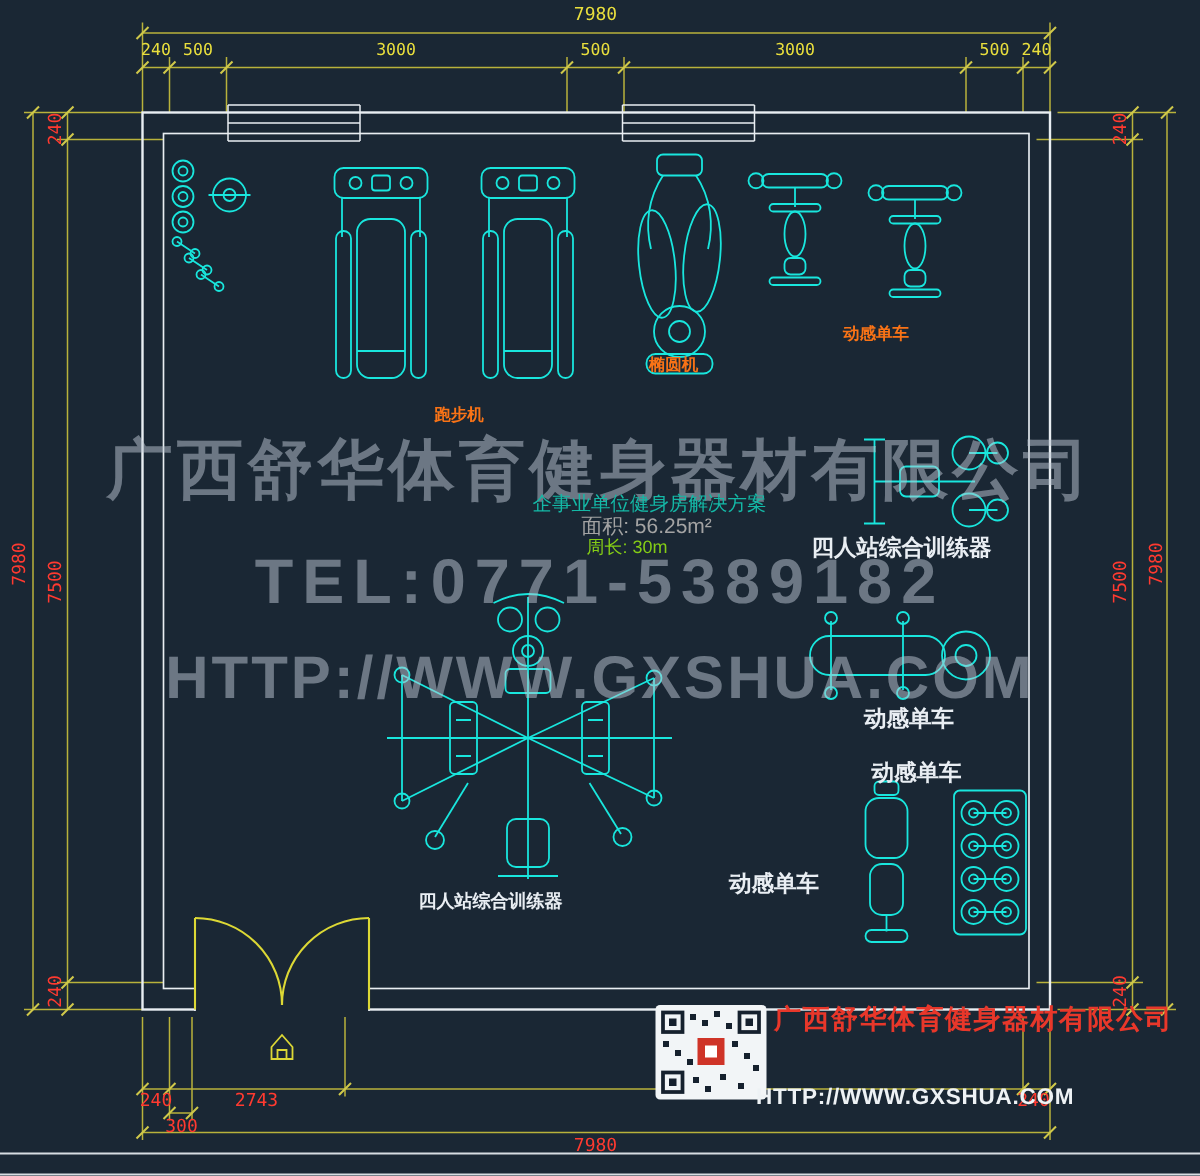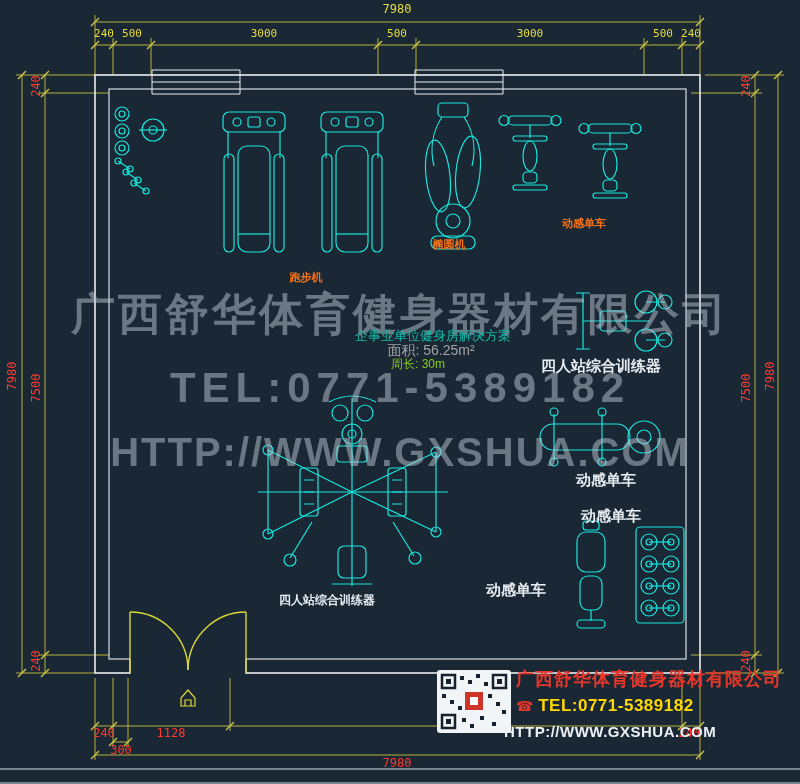--- a/index.html
+++ b/index.html
@@ -268,38 +268,34 @@
   <div class="abs rot dr" style="left:37px;top:388px">7500</div>
   <div class="abs rot dr" style="left:37px;top:86px">240</div>
   <div class="abs rot dr" style="left:37px;top:661px">240</div>
 
   <div class="abs rot dr" style="left:747px;top:86px">240</div>
   <div class="abs rot dr" style="left:747px;top:388px">7500</div>
   <div class="abs rot dr" style="left:771px;top:376px">7980</div>
   <div class="abs rot dr" style="left:747px;top:661px">240</div>
 
   <div class="abs c dr" style="left:104px;top:734px">240</div>
-  <div class="abs c dr" style="left:171px;top:734px">1128</div>
+  <div class="abs c dr" style="left:171px;top:734px">2743</div>
   <div class="abs c dr" style="left:121px;top:751px">300</div>
   <div class="abs c dr" style="left:689px;top:734px">240</div>
   <div class="abs c dr" style="left:397px;top:764px">7980</div>
 
   <div class="abs c ly" style="left:306px;top:277px">跑步机</div>
   <div class="abs c ly" style="left:449px;top:244px">椭圆机</div>
   <div class="abs c ly" style="left:584px;top:223px">动感单车</div>
   <div class="abs c lw" style="left:601px;top:366px">四人站综合训练器</div>
   <div class="abs c lw" style="left:327px;top:601px;font-size:12px">四人站综合训练器</div>
   <div class="abs c lw" style="left:606px;top:480px">动感单车</div>
   <div class="abs c lw" style="left:611px;top:516px">动感单车</div>
   <div class="abs c lw" style="left:516px;top:590px">动感单车</div>
 
   <div class="abs c" style="left:433px;top:336px;color:#14b8a6;font-size:13px;font-weight:normal">企事业单位健身房解决方案</div>
   <div class="abs c" style="left:431px;top:351px;color:#a3a3a3;font-size:14px">面积: 56.25m²</div>
   <div class="abs c" style="left:418px;top:365px;color:#84cc16;font-size:12px">周长: 30m</div>
 
   <div class="abs" style="left:516px;top:670px;color:#e8372a;font-size:18px;font-weight:bold;letter-spacing:1px">广西舒华体育健身器材有限公司</div>
-  <div class="abs" style="left:516px;top:697px;font-size:17px;font-weight:bold">
-    <span style="color:#e8372a;font-size:14px">☎</span>
-    <span style="color:#ffd900;letter-spacing:.5px">TEL:0771-5389182</span>
-  </div>
   <div class="abs" style="left:504px;top:724px;color:#eef2f5;font-size:15px;font-weight:bold;letter-spacing:.5px">HTTP://WWW.GXSHUA.COM</div>
 
 </div>
 
 </body></html>

